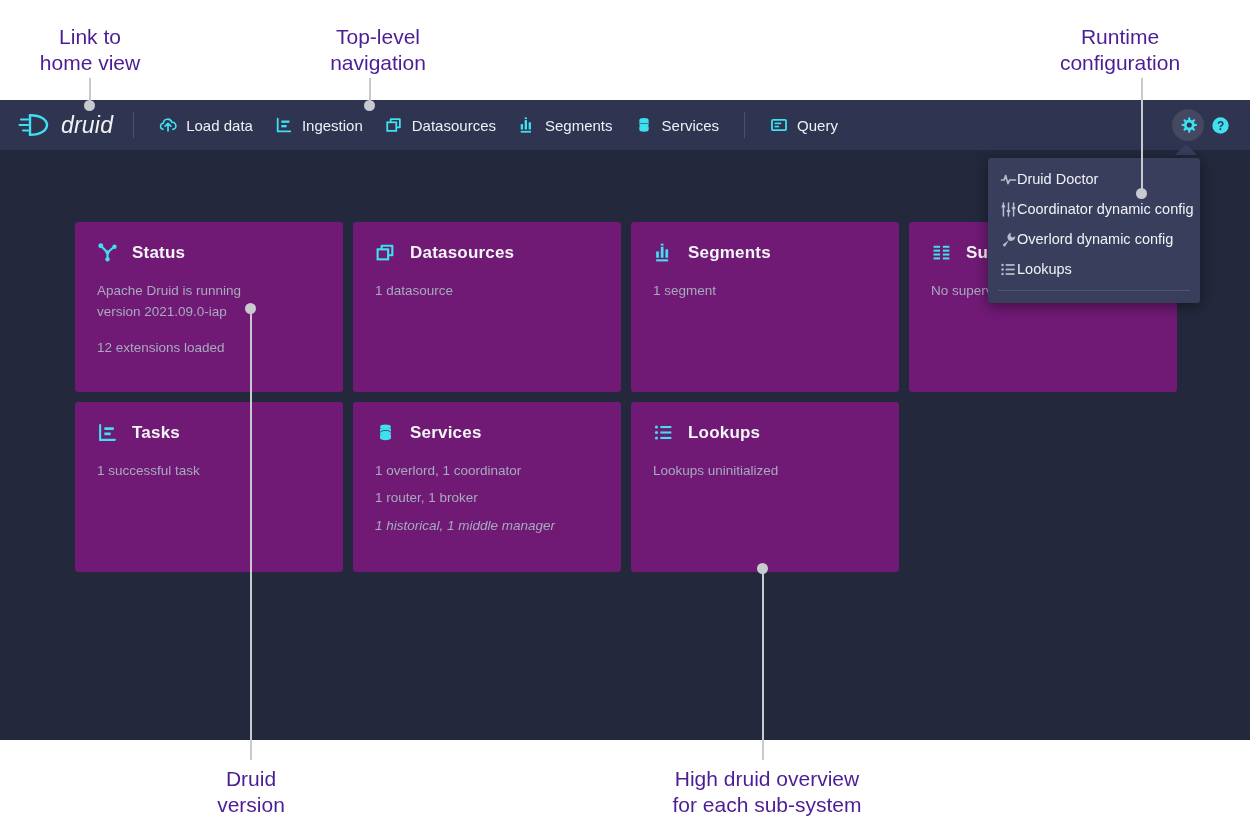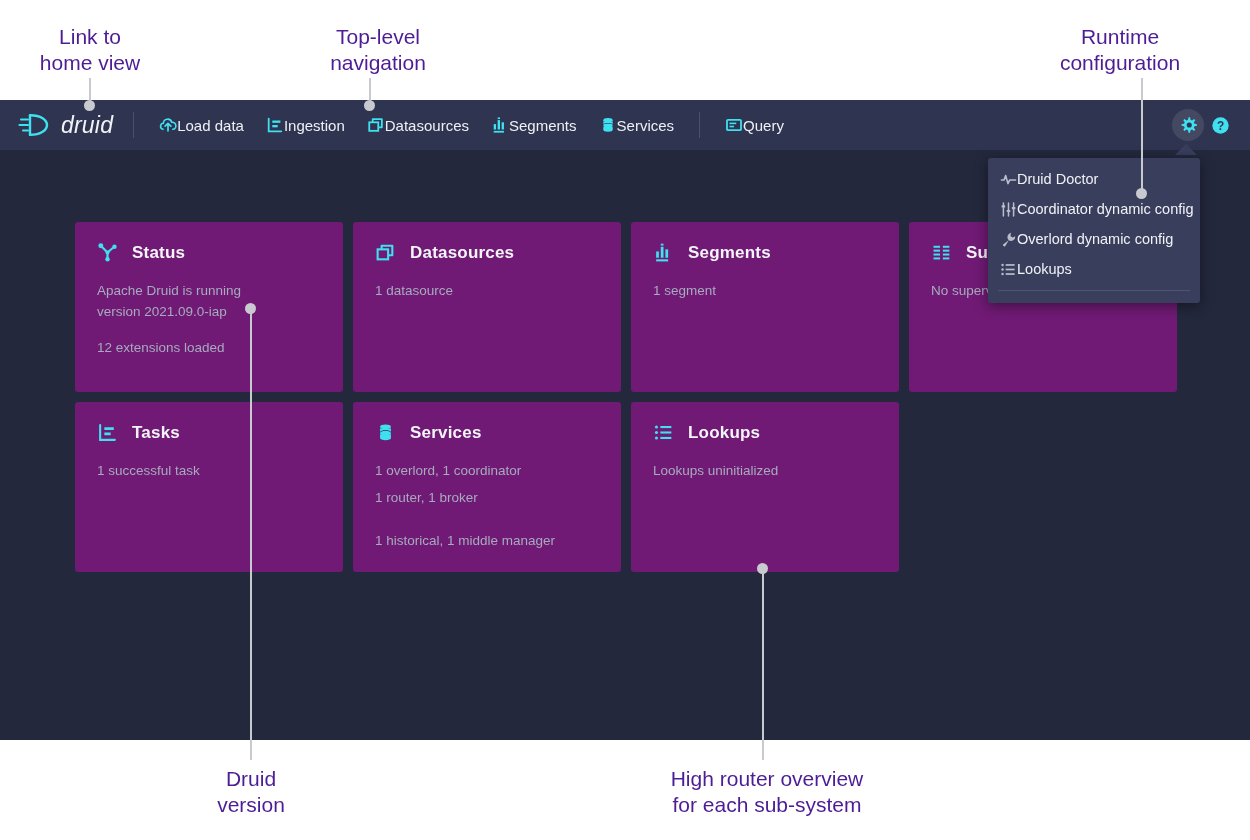--- a/index.html
+++ b/index.html
@@ -83,20 +83,21 @@
   }
   .nav-sep {
     width: 1px;
     height: 26px;
     background: #4b5070;
     margin: 0 14px;
   }
   .nav-item {
     display: flex;
     align-items: center;
+    gap: 9px;
     padding: 8px 11px;
     border-radius: 3px;
     cursor: pointer;
     color: #eef0f5;
     font-size: 15px;
     white-space: nowrap;
   }
   .nav-icon { width: 18px; height: 18px; display: block; flex: none; }
   .nav-spacer { flex: 1 1 auto; }
 
@@ -208,21 +209,21 @@
   <div class="annot" style="left:1030px; top:24px; width:180px;">Runtime
 configuration</div>
   <div class="leader" style="left:1141px; top:78px; height:118px;"></div>
   <div class="leader-dot" style="left:1136px; top:188px;"></div>
 
   <div class="annot" style="left:161px; top:766px; width:180px;">Druid
 version</div>
   <div class="leader" style="left:250px; top:308px; height:452px;"></div>
   <div class="leader-dot" style="left:245px; top:303px;"></div>
 
-  <div class="annot" style="left:617px; top:766px; width:300px;">High router overview
+  <div class="annot" style="left:617px; top:766px; width:300px;">High druid overview
 for each sub-system</div>
   <div class="leader" style="left:762px; top:570px; height:190px;"></div>
   <div class="leader-dot" style="left:757px; top:563px;"></div>
 
   <div id="app">
 
     <div id="navbar">
 
       <div class="logo">
         <svg class="logo-mark" width="36" height="26" viewBox="0 0 36 26">
@@ -396,21 +397,21 @@
             <rect x="4.8" y="6.1" width="10.4" height="3.3" fill="#3fe0f0"></rect>
             <ellipse cx="10" cy="9.9" rx="5.2" ry="2.2" fill="#2f3450"></ellipse>
             <ellipse cx="10" cy="10.6" rx="5.2" ry="2.2" fill="#3fe0f0"></ellipse>
             <rect x="4.8" y="11.8" width="10.4" height="3.2" fill="#3fe0f0"></rect>
             <ellipse cx="10" cy="15.2" rx="5.2" ry="2.2" fill="#3fe0f0"></ellipse>
           </svg>
           <span class="card-title">Services</span>
         </div>
         <div class="card-line">1 overlord, 1 coordinator</div>
         <div class="card-line" style="margin-top:6px;">1 router, 1 broker</div>
-        <div class="card-line" style="margin-top:22px;">1 historical, 1 middle manager</div>
+        <div class="card-line" style="margin-top:7px;font-style:italic;">1 historical, 1 middle manager</div>
       </div>
 
       <div class="card">
         <div class="card-head">
           <svg class="card-icon" viewBox="0 0 20 20">
             <circle cx="3.3" cy="4.8" r="1.5" fill="#3fe0f0"></circle>
             <circle cx="3.3" cy="10" r="1.5" fill="#3fe0f0"></circle>
             <circle cx="3.3" cy="15.2" r="1.5" fill="#3fe0f0"></circle>
             <rect x="7" y="3.8" width="10.5" height="2" fill="#3fe0f0"></rect>
             <rect x="7" y="9" width="10.5" height="2" fill="#3fe0f0"></rect>

